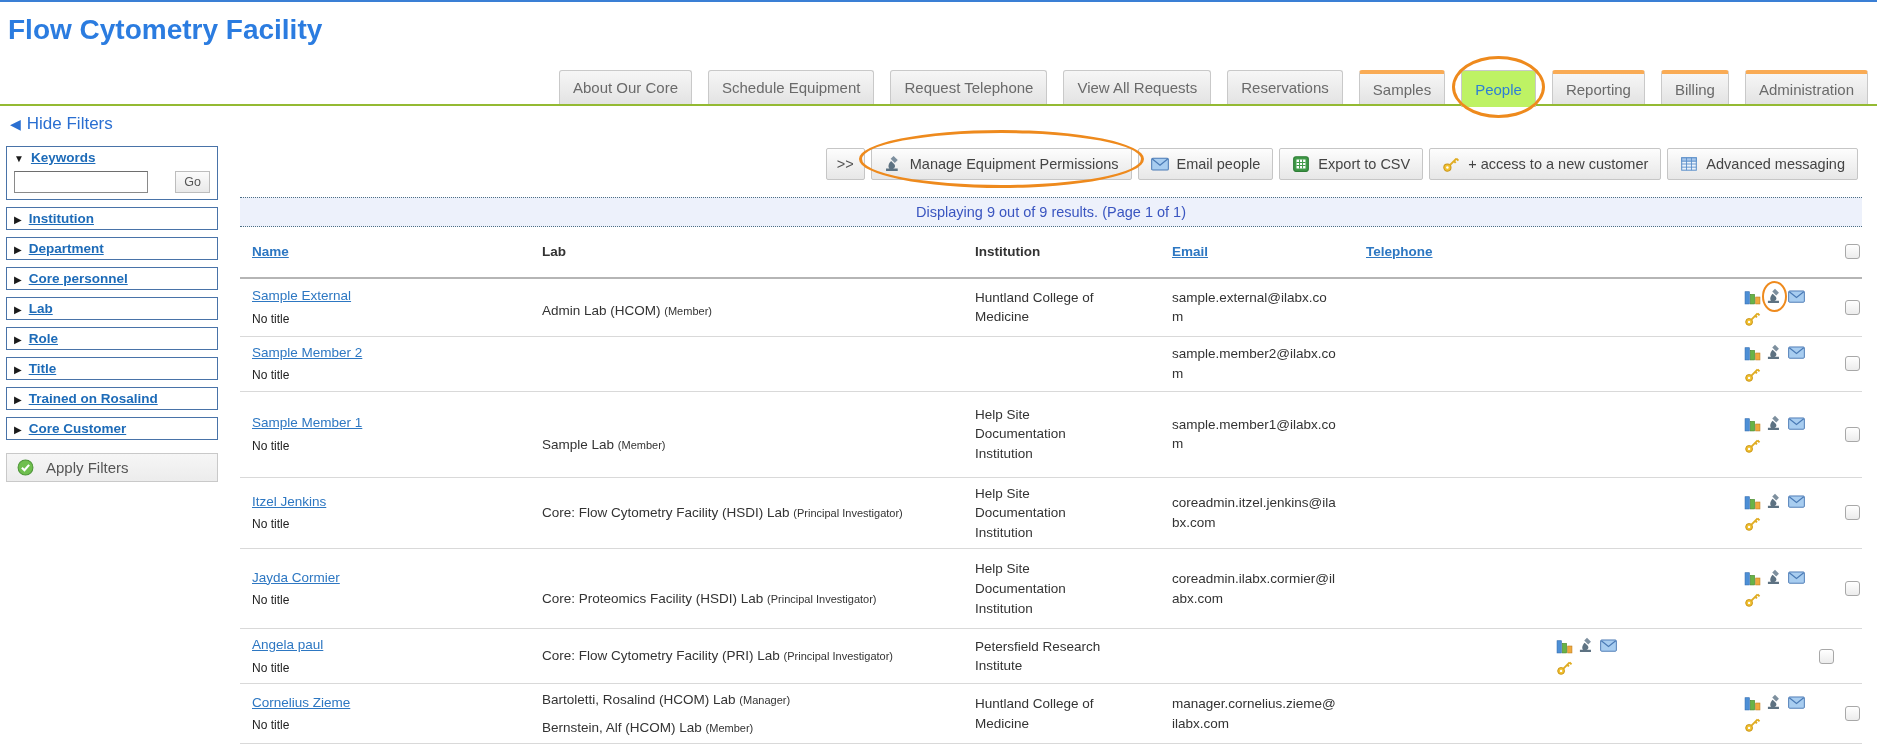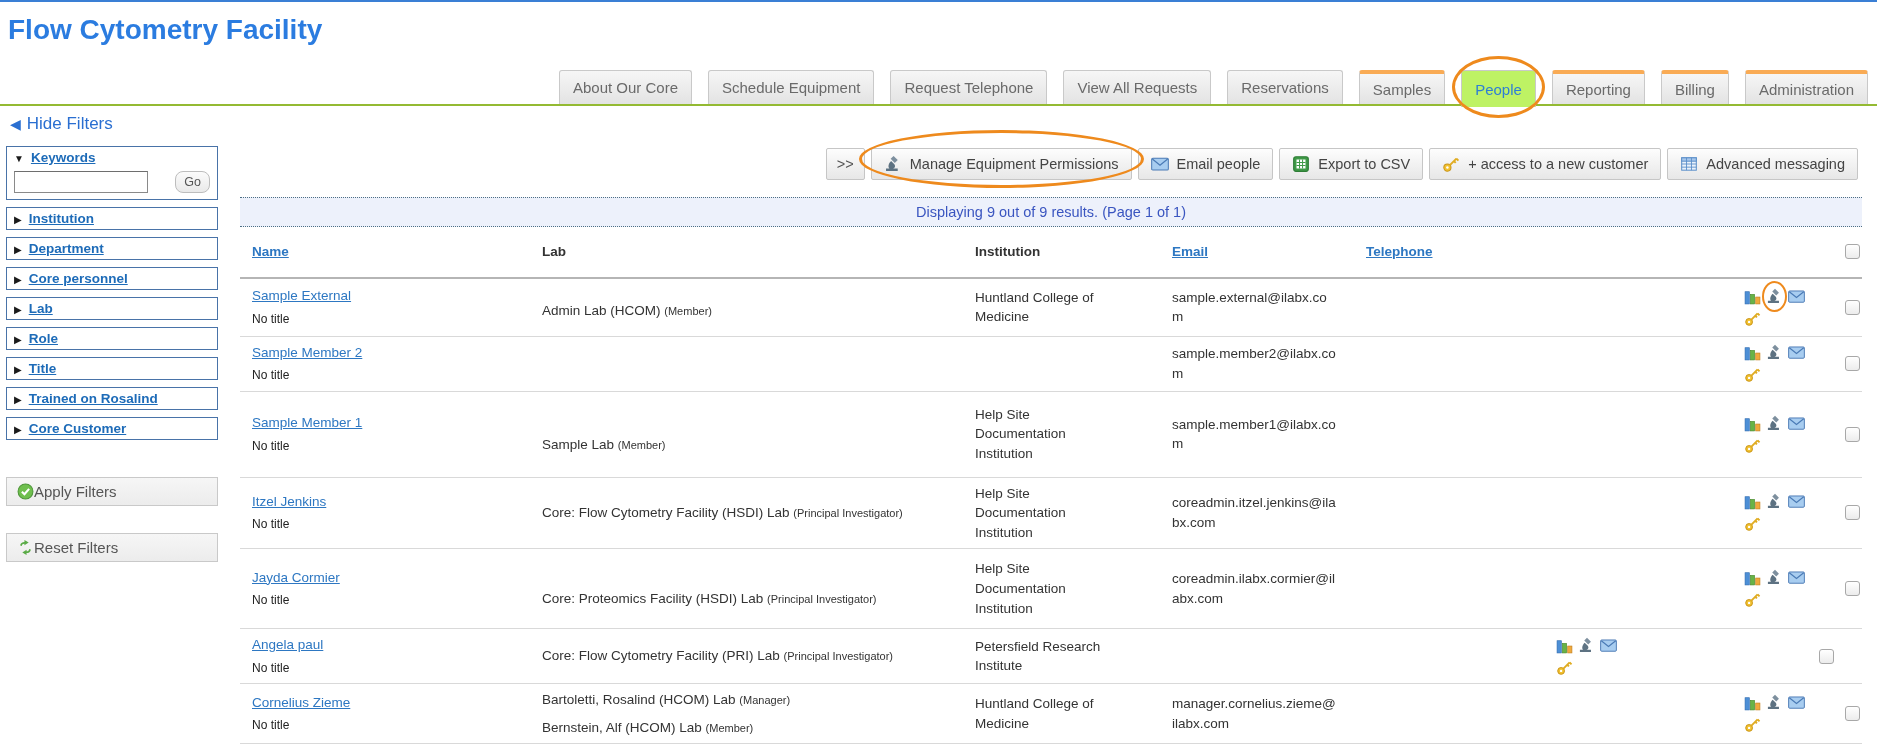--- a/index.html
+++ b/index.html
@@ -33,26 +33,26 @@
   .sidebar{position:absolute;top:146px;left:6px;width:212px;display:flex;flex-direction:column;gap:7px;}
   .filter-box{
     box-sizing:border-box;border:1px solid #4973a8;background:#fff;
     padding:3px 7px;font-size:13.5px;cursor:pointer;
   }
   .filter-box .tri{color:#1a1a1a;font-size:10px;margin-right:7px;}
   .filter-box .flabel{color:#1d6bb8;font-weight:bold;text-decoration:underline;}
   .kw-body{display:flex;align-items:center;margin:6px 0 3px;}
   .kw-input{width:126px;height:20px;border:1px solid #8a8a8a;border-top-color:#6e6e6e;font-size:13px;padding:0 3px;}
   .go-btn{margin-left:auto;font-size:12.5px;color:#555;background:linear-gradient(#fbfbfb,#e9e9e9);
-    border:1px solid #bdbdbd;border-radius:8px;padding:3px 8px;cursor:pointer;}
+    border:1px solid #bdbdbd;border-radius:0;padding:3px 8px;cursor:pointer;}
   .side-actions{display:flex;flex-direction:column;gap:3px;margin-top:6px;}
   .action-btn{
-    box-sizing:border-box;display:flex;align-items:center;height:29px;
+    box-sizing:border-box;display:flex;align-items:center;gap:12px;height:29px;
     background:linear-gradient(#f6f6f6,#ececec);border:1px solid #c9c9c9;
-    font-size:15px;color:#555;padding:0 10px;cursor:pointer;margin-top:24px;
+    font-size:15px;color:#555;padding:0 10px;cursor:pointer;
   }
 
   
   .toolbar{position:absolute;top:148px;right:19px;display:flex;gap:6px;z-index:2;}
   .tb-btn{
     box-sizing:border-box;height:32px;display:flex;align-items:center;gap:8px;position:relative;
     background:linear-gradient(#fdfdfd,#e7e7e7);border:1px solid #c6c6c6;border-radius:2px;
     padding:0 12px;font-size:14.5px;color:#444;white-space:nowrap;cursor:pointer;
   }
   .tb-btn.more{padding:0 10px;color:#555;}
@@ -191,26 +191,20 @@
   <div class="filter-box"><span class="tri">▶</span><span class="flabel">Title</span></div>
   <div class="filter-box"><span class="tri">▶</span><span class="flabel">Trained on Rosalind</span></div>
   <div class="filter-box"><span class="tri">▶</span><span class="flabel">Core Customer</span></div>
   <div class="side-actions">
     <div class="action-btn">
       <svg viewBox="0 0 16 16" width="17" height="17">
           <use href="#ic-apply"></use>
         </svg>
       <span>Apply Filters</span>
     </div>
-    <div class="action-btn">
-      <svg viewBox="0 0 16 16" width="17" height="17">
-          <use href="#ic-reset"></use>
-        </svg>
-      <span>Reset Filters</span>
-    </div>
   </div>
 </div>
 
 <div class="toolbar">
   <div class="tb-btn more">
       <span>&gt;&gt;</span>
     </div>
   <div class="tb-btn">
     <svg class="tbicon" viewBox="0 0 16 16">
         <use href="#ic-scope"></use>

